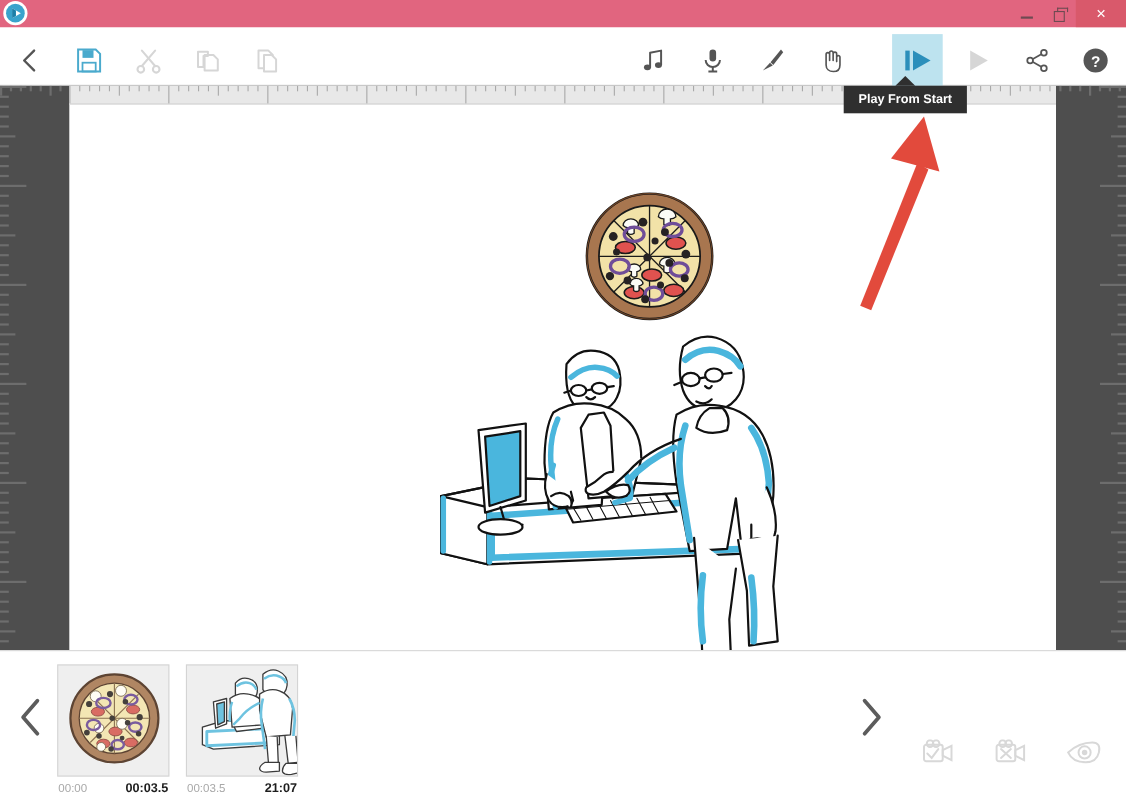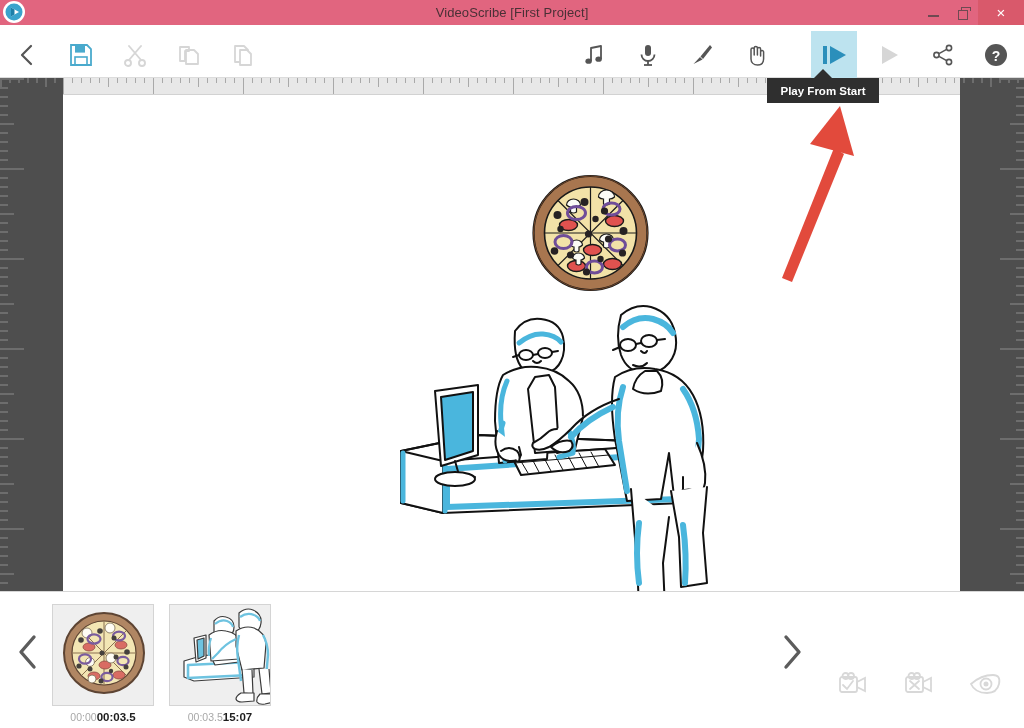--- a/index.html
+++ b/index.html
@@ -139,21 +139,21 @@
   .tl-arrow.next { left: 772px; }
 
   .frames { position: absolute; left: 52px; top: 604px; display: flex; gap: 15px; }
   .frame { width: 102px; }
   .frame-thumb {
     width: 102px; height: 102px; background: #efefef;
     border: 1px solid #d4d4d4; position: relative; overflow: hidden;
   }
   .frame-thumb svg { display: block; position: absolute; }
   .frame-times {
-    display: flex; justify-content: center; align-items: baseline;
+    display: flex; justify-content: space-between; align-items: baseline;
     margin-top: 5px; padding: 0 1px;
   }
   .t-start { font-size: 10.5px; color: #a8a8a8; }
   .t-end { font-size: 11.5px; color: #1d1d1d; font-weight: bold; }
 
   .addbtns { position: absolute; left: 827px; top: 602px; display: flex; gap: 12px; }
   .add-btn {
     width: 52px; height: 47px; border: 1px solid #53a8cc; border-radius: 4px;
     background: #ffffff; display: flex; align-items: center; justify-content: center;
     color: #2b8fbb;
@@ -168,21 +168,20 @@
 <div id="app">
 
   <div class="titlebar">
     <div class="app-logo">
       <svg width="18" height="18" viewBox="0 0 18 18">
         <circle cx="9" cy="9" r="8.5" fill="#3aa3cc"></circle>
         <path d="M6 4.5 L6 13.5 L14 9 Z" fill="#ffffff"></path>
         <path d="M6 4.5 L6 13.5 L9.5 11.5 L9.5 6.5 Z" fill="#1d7fa8"></path>
       </svg>
     </div>
-    <div class="title-text">VideoScribe [First Project]</div>
     <div class="win-ctrls">
       <div class="win-btn">
         <span class="min-glyph"></span>
       </div>
       <div class="win-btn">
         <span class="restore-glyph"></span>
       </div>
       <div class="win-btn close">
         <span>×</span>
       </div>
@@ -778,21 +777,21 @@
             <path d="M66 34 q-11 5 -18 14 l-6 6" stroke="#6ec3e0" stroke-width="2.2"></path>
             <path d="M72 64 l2 24 l9 1 l-1 -24" fill="#ffffff"></path>
             <path d="M89 64 l3 25 l9 -1 l-2 -24" fill="#ffffff"></path>
             <path d="M71 88 q-5 3 -5 6 q1 3 6 3 l12 -1 l0 -8 Z" fill="#ffffff"></path>
             <path d="M90 89 q-4 4 -3 8 q2 3 8 2 l9 -2 l-1 -8 Z" fill="#ffffff"></path>
           </g>
         </svg>
       </div>
       <div class="frame-times">
         <span class="t-start">00:03.5</span>
-        <span class="t-end">15:07</span>
+        <span class="t-end">21:07</span>
       </div>
     </div>
   </div>
 
 
   <div class="statusicons">
     <div class="status-ic">
       <svg width="30" height="24" viewBox="0 0 30 24">
         <rect x="2" y="5" width="17" height="15" rx="2" fill="none" stroke="#d8d8d8" stroke-width="1.8"></rect>
         <path d="M19 10 L27 6 L27 19 L19 15 Z" fill="none" stroke="#d8d8d8" stroke-width="1.8"></path>

